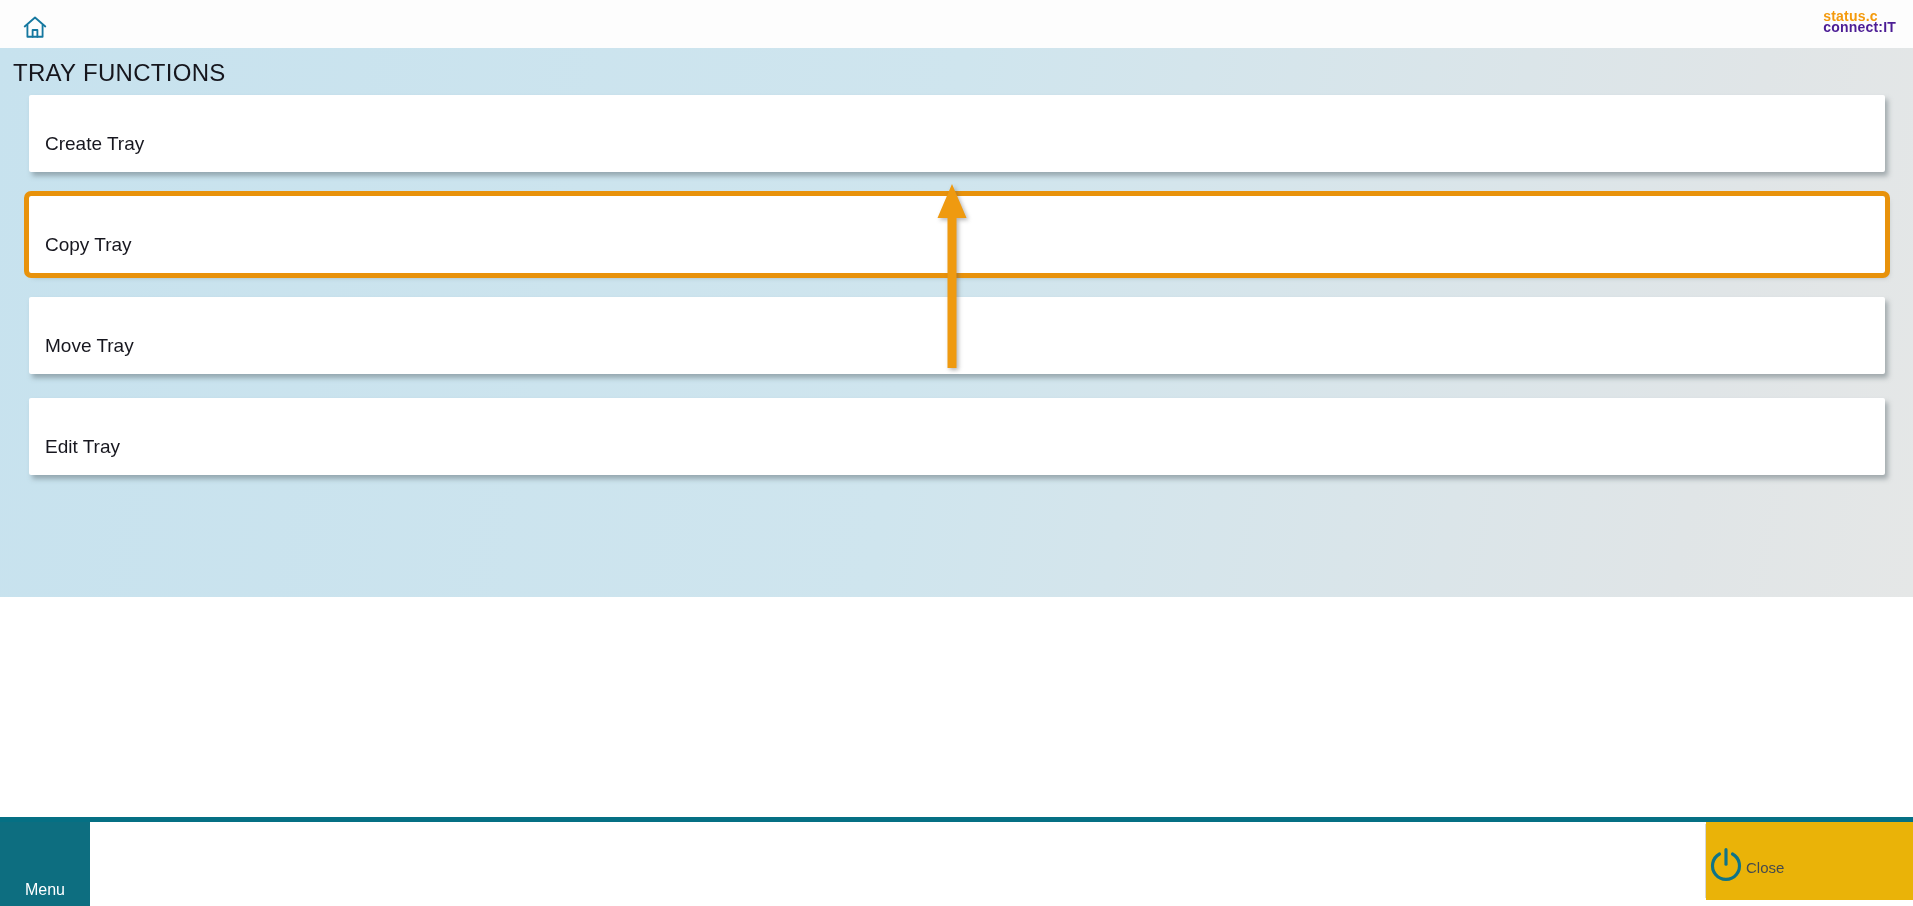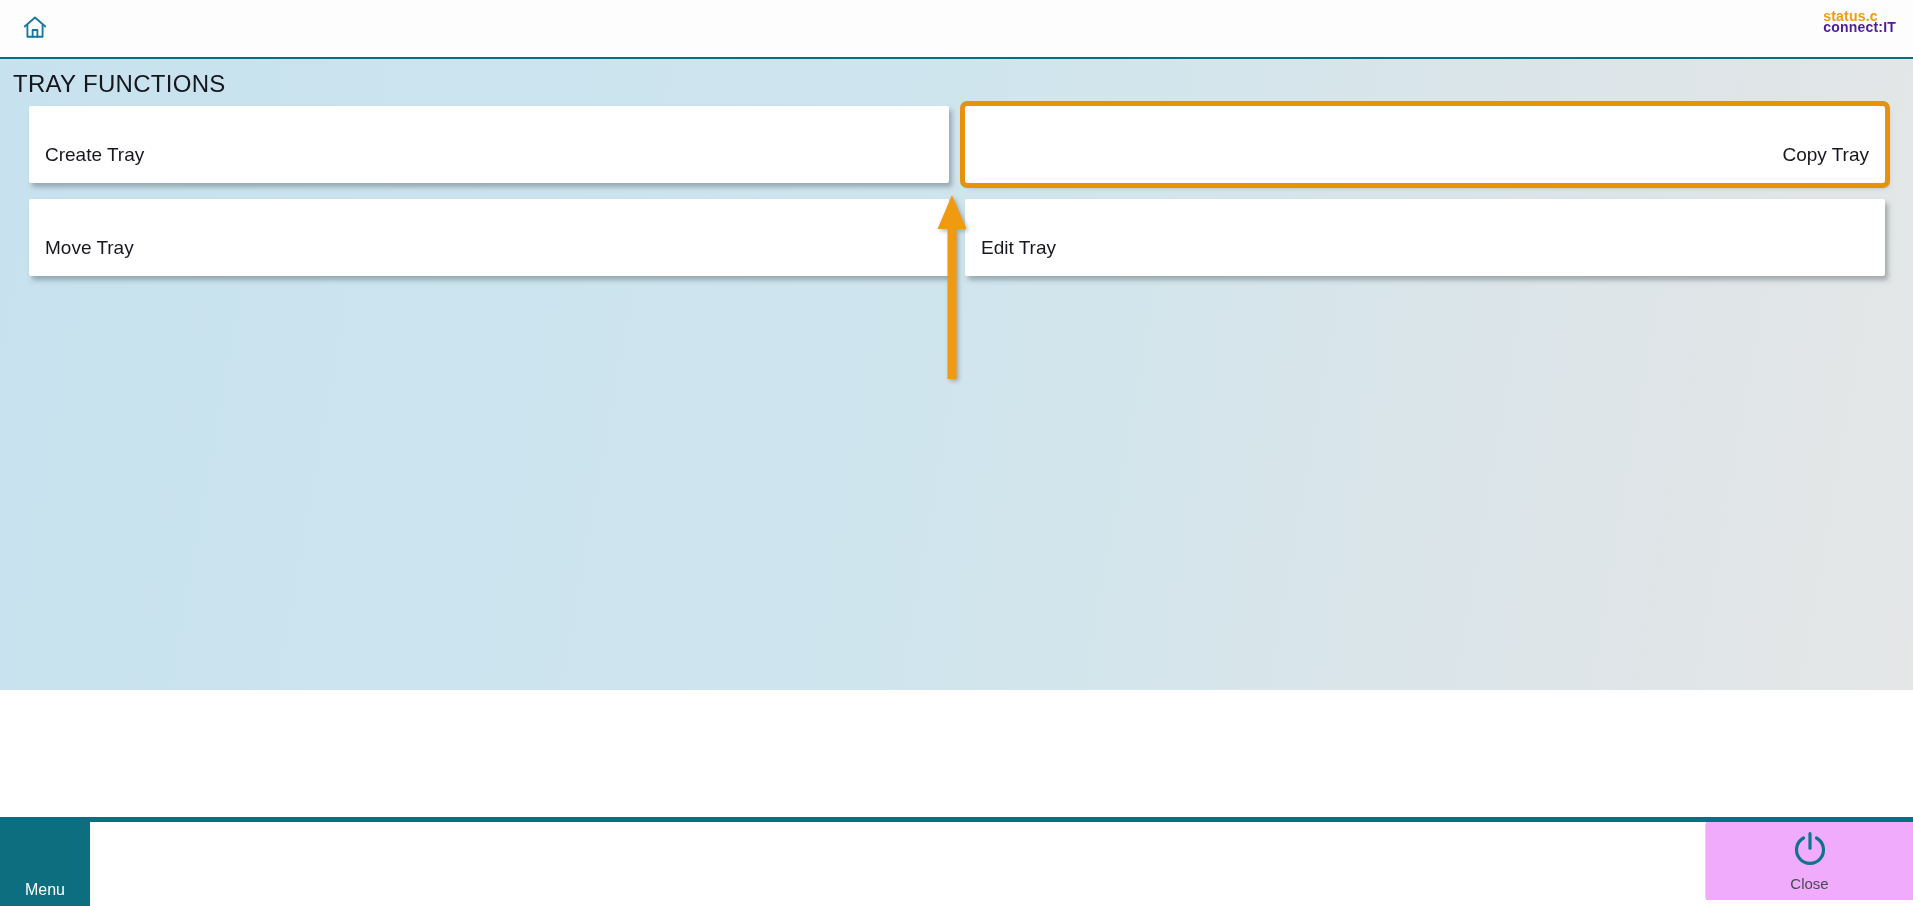--- a/index.html
+++ b/index.html
@@ -45,60 +45,58 @@
   .topline {
     position: absolute;
     top: 57px; left: 0; right: 0;
     height: 5px;
     background: #057084;
   }
 
   
   .content {
     position: absolute;
-    top: 59px; left: 0; right: 0;
-    height: 631px;
+    top: 48px; left: 0; right: 0;
+    height: 549px;
     background: linear-gradient(100deg, #c7e2ee 0%, #cfe5ee 48%, #e0e5e7 88%, #e5e7e7 100%);
     overflow: hidden;
   }
   .heading {
     position: absolute;
     left: 13px; top: 11px;
     font-size: 24px;
     font-weight: 500;
     color: #16161d;
     letter-spacing: 0.3px;
   }
   .grid {
     position: absolute;
     left: 29px; right: 28px; top: 47px;
     display: grid;
-    grid-template-columns: repeat(2, 1fr);
+    grid-template-columns: repeat(1, 1fr);
     grid-auto-rows: 77px;
     column-gap: 26px;
     row-gap: 24px;
-    gap: 16px;
   }
   .tile {
     background: #ffffff;
     border: none;
     border-radius: 2px;
     box-shadow: 3px 4px 5px rgba(96, 110, 116, 0.5);
     text-align: left;
     padding: 21px 16px 0 16px;
     font-family: "Liberation Sans", sans-serif;
     font-size: 19px;
     color: #17171f;
     cursor: pointer;
     display: block;
   }
   .tile.highlighted {
     outline: 5px solid #e8920b;
     outline-offset: 0px;
-    text-align: right;
   }
 
   
   .arrow {
     position: absolute;
     left: 933px;
     top: 134px;
     z-index: 5;
     filter: drop-shadow(2px 2px 2px rgba(90, 90, 90, 0.45));
     pointer-events: none;
@@ -144,25 +142,25 @@
     font-size: 16px;
   }
   .bar-spacer { flex: 1; }
   .bar-divider {
     width: 1px;
     background: #d8d8d8;
     margin: 2px 0;
   }
   .close-btn {
     width: 207px;
-    background: #f0abfc;
+    background: #eab308;
     border: none;
     cursor: pointer;
     display: flex;
-    flex-direction: column;
+    flex-direction: row;
     align-items: center;
     justify-content: flex-start;
     padding-top: 7px;
   }
   .close-btn svg { display: block; }
   .close-label {
     margin-top: 6px;
     font-size: 15px;
     color: #454b4f;
     font-family: "Liberation Sans", sans-serif;

